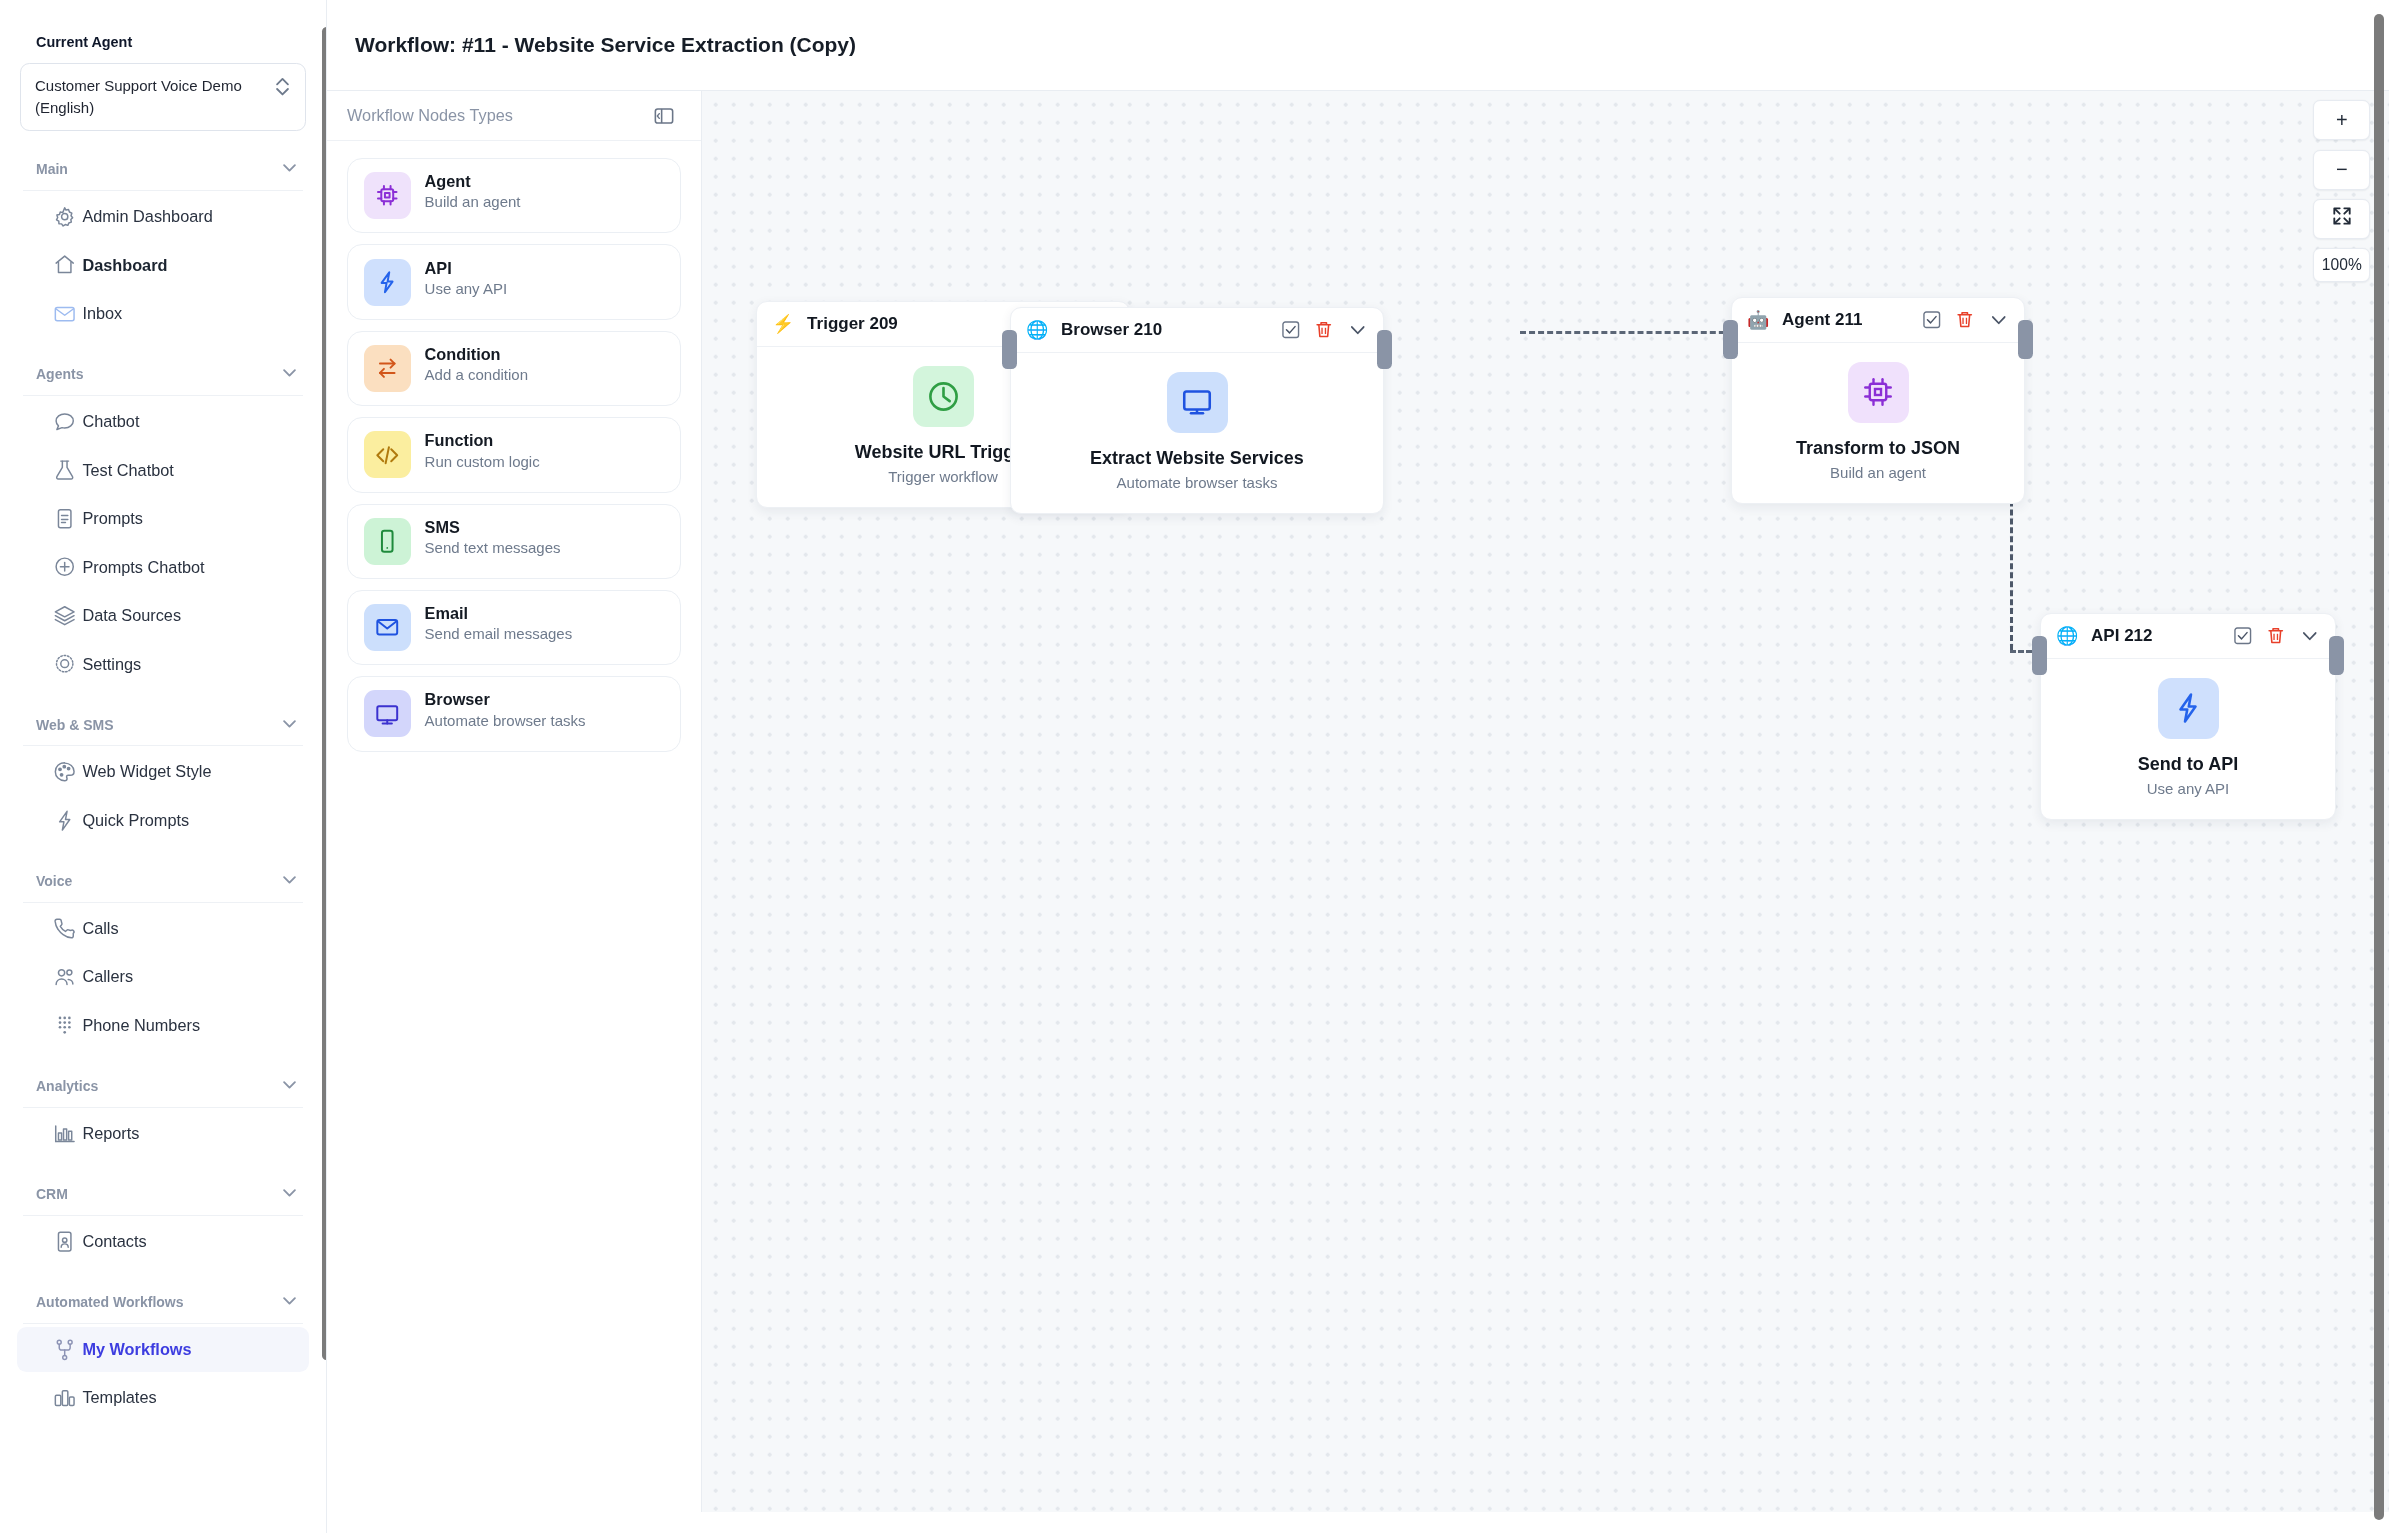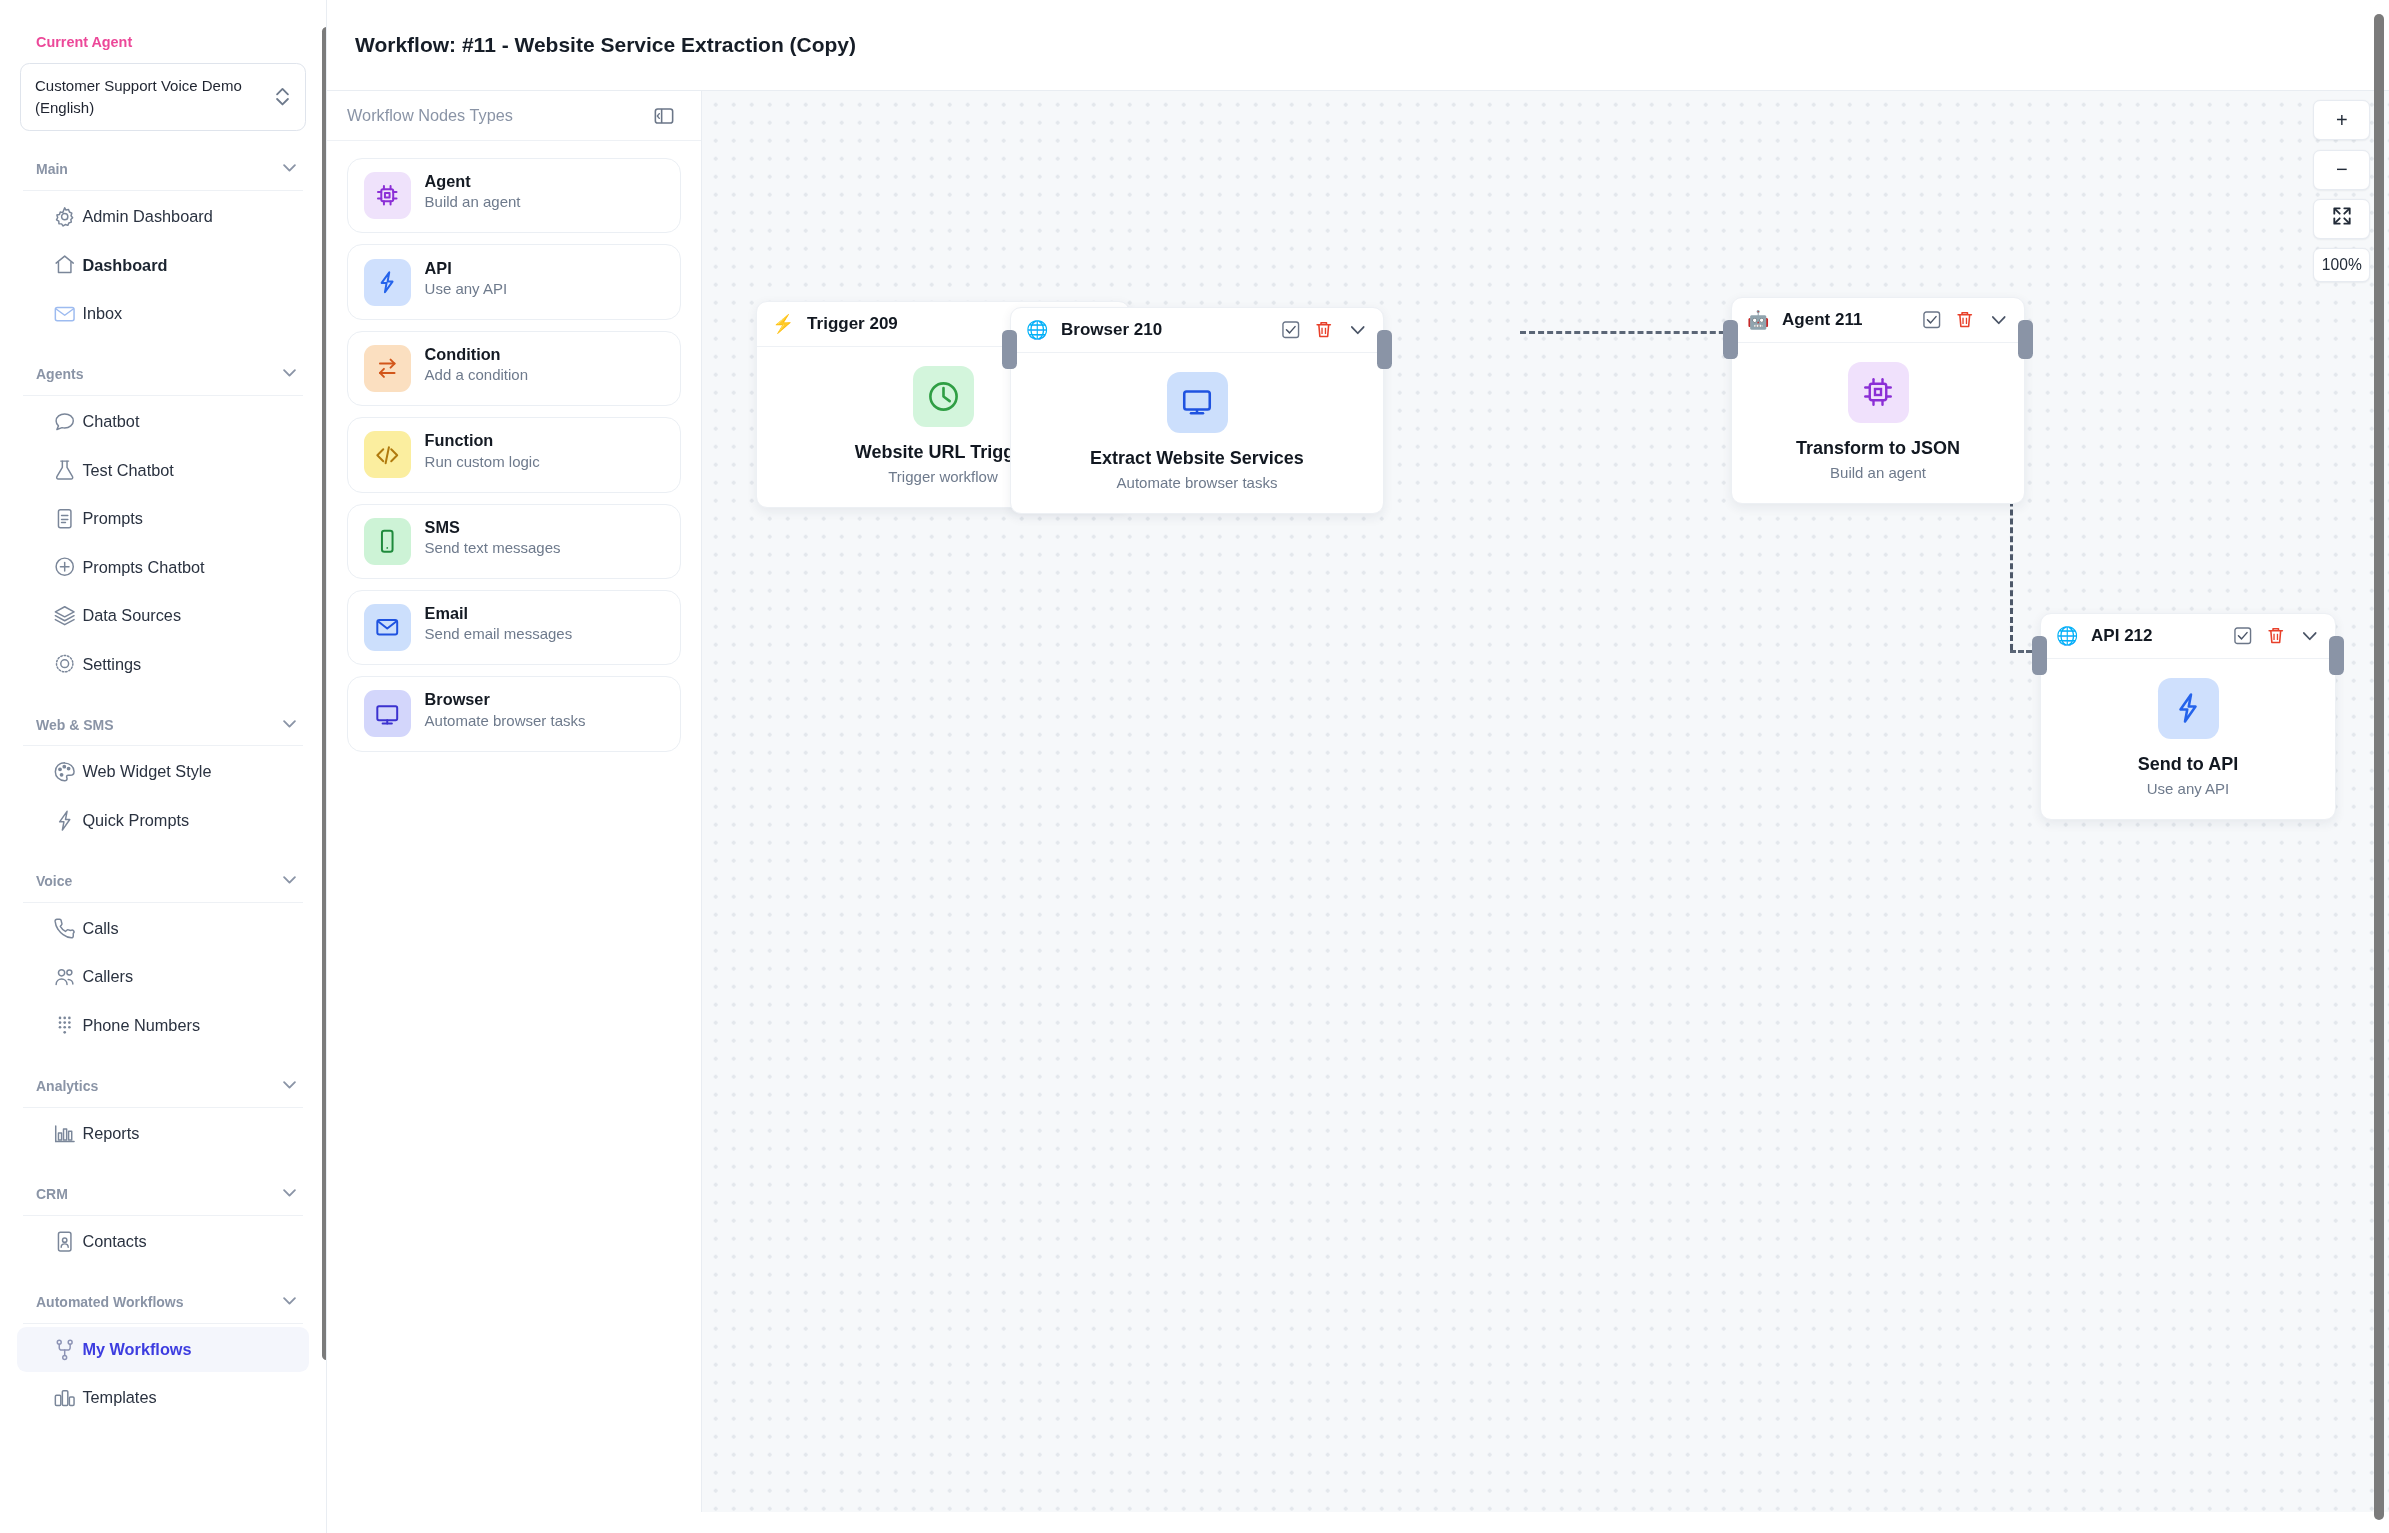--- a/index.html
+++ b/index.html
@@ -22,29 +22,29 @@
   }
   .sidebar-inner { padding: 0 0 0 0; }
   .logo-wrap { padding: 26.5px 0 0 36px; }
   .logo-row { display: flex; align-items: center; gap: 11px; }
   .logo-mark { width: 45px; height: 45px; position: relative; flex: 0 0 45px; }
   .logo-text-block { display: flex; flex-direction: column; }
   .logo-word { font-size: 31px; font-weight: 700; color: #1b2430; letter-spacing: -0.4px; line-height: 1; }
   .logo-tag { font-size: 8.2px; letter-spacing: 3.3px; color: #9aa4b2; margin-top: 4.7px; font-weight: 500; }
 
   .current-agent-label {
-    font-size: 14.4px; color: #ec4899; font-weight: 600;
+    font-size: 14.4px; color: #0f172a; font-weight: 600;
     padding: 34px 0 0 36px;
   }
   .agent-select {
     margin: 12.5px 20px 0 20px;
     border: 0.8px solid #dfe4ec; border-radius: 9.3px;
     background: #fff;
     padding: 11.7px 14px;
-    display: flex; align-items: center; justify-content: space-between;
+    display: flex; align-items: flex-start; justify-content: space-between;
     min-height: 59px;
   }
   .agent-select-text { font-size: 15px; color: #1f2430; line-height: 1.45; max-width: 234px; }
   .chev-updown { width: 17px; height: 23.4px; flex: 0 0 17px; position: relative; }
 
   .nav-section { margin-top: 20px; }
   .nav-group-head {
     display: flex; align-items: center; justify-content: space-between;
     padding: 7.8px 28px 7.8px 36px;
   }

